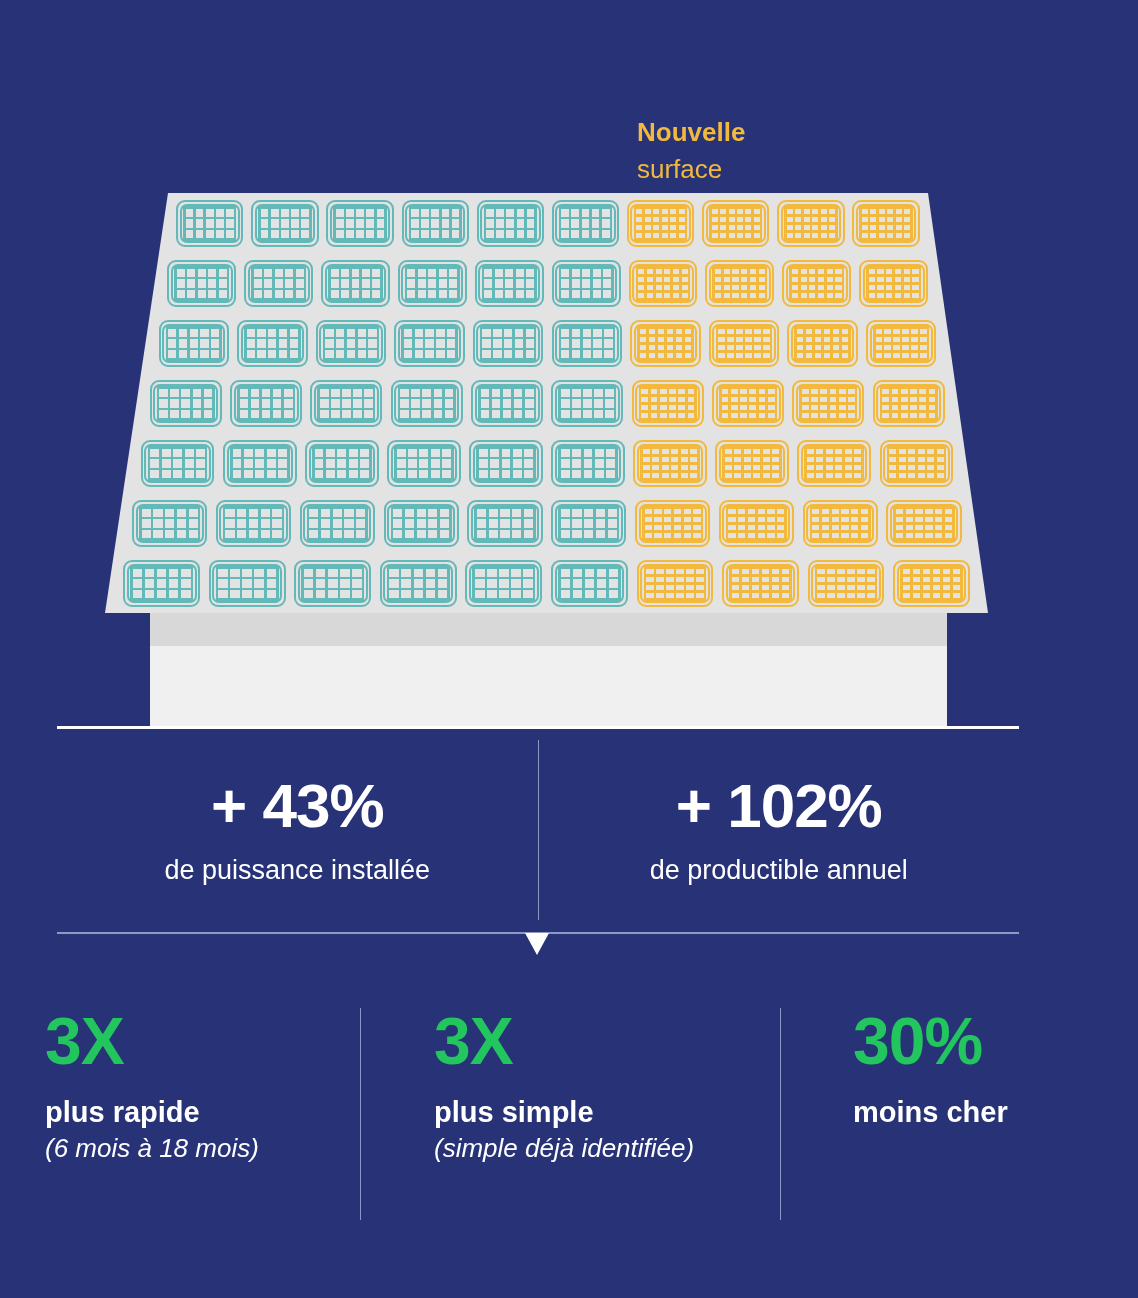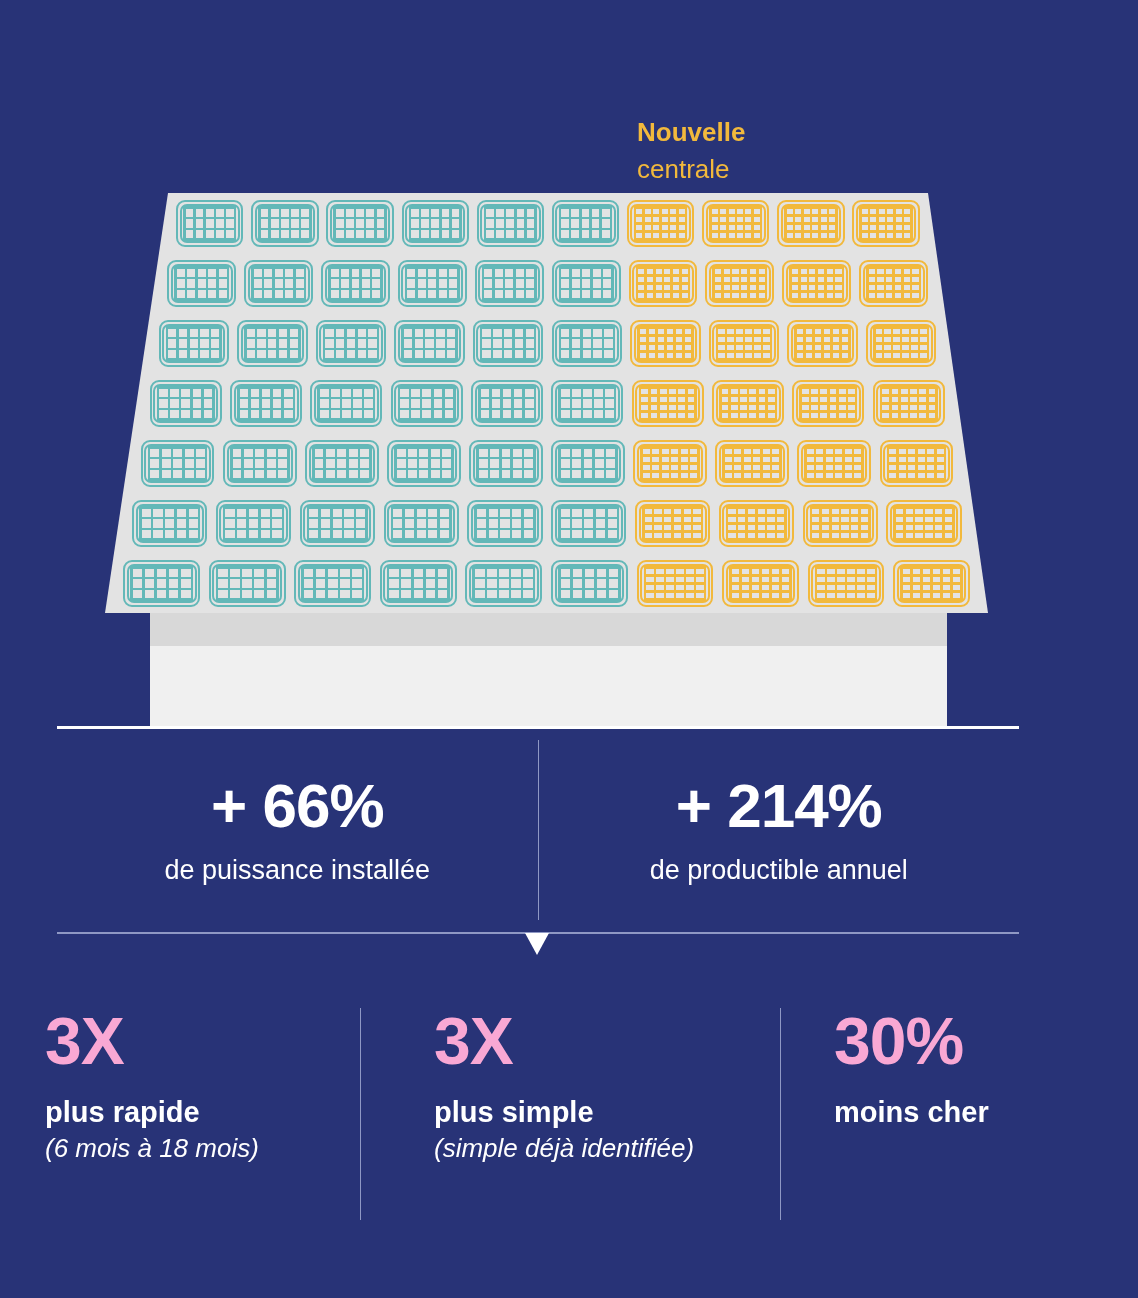--- a/index.html
+++ b/index.html
@@ -90,42 +90,42 @@
   }
 
   
   #stats-block {
     position:absolute; left:45px; top:1008px; width:1048px; height:212px;
     display:flex;
   }
   .stat { position:relative; padding-left:0; }
   .stat.s1 { width:315px; }
   .stat.s2 { width:420px; padding-left:73px; border-left:1.5px solid #8f98c4; }
-  .stat.s3 { width:313px; padding-left:53px; border-left:1.5px solid #8f98c4; }
+  .stat.s3 { width:313px; padding-left:72px; border-left:1.5px solid #8f98c4; }
   .stat-value {
-    color:#f9a8d4; font-size:66px; font-weight:700; line-height:1;
+    color:#22c55e; font-size:66px; font-weight:700; line-height:1;
     letter-spacing:-1px;
   }
   .stat-label {
     color:#ffffff; font-size:29px; font-weight:700; margin-top:22px;
     white-space:nowrap;
   }
   .stat-note {
     color:#ffffff; font-size:26px; font-weight:400; font-style:italic;
     margin-top:4px; white-space:nowrap;
   }
 </style>
 </head>
 <body>
 
 <div id="infographic">
 
   <div class="legend" id="legend-new">
     <div class="l1">Nouvelle</div>
-    <div class="l2">centrale</div>
+    <div class="l2">surface</div>
   </div>
 
   <svg id="building" viewBox="0 0 1138 740">
     <polygon points="168,193 928,193 988,613 105,613" fill="#e3e3e3"></polygon>
     <rect x="150" y="613" width="797" height="33" fill="#d8d8d8"></rect>
     <rect x="150" y="646" width="797" height="80" fill="#f0f0f0"></rect>
   </svg>
 
   <div id="panel-grid">
       <div class="panel-row" style="left: 176.095px; top: 200px; gap: 7.80949px;">
@@ -1865,25 +1865,25 @@
         </div>
       </div>
     </div>
 
   <div id="rule-top"></div>
   <div id="rule-mid"></div>
   <div id="rule-arrow"></div>
 
   <div id="percent-block">
     <div class="pct-cell left">
-      <div class="pct-value">+ 66%</div>
+      <div class="pct-value">+ 43%</div>
       <div class="pct-label">de puissance installée</div>
     </div>
     <div class="pct-cell right">
-      <div class="pct-value">+ 214%</div>
+      <div class="pct-value">+ 102%</div>
       <div class="pct-label">de productible annuel</div>
     </div>
   </div>
 
   <div id="stats-block">
     <div class="stat s1">
       <div class="stat-value">3X</div>
       <div class="stat-label">plus rapide</div>
       <div class="stat-note">(6 mois à 18 mois)</div>
     </div>

